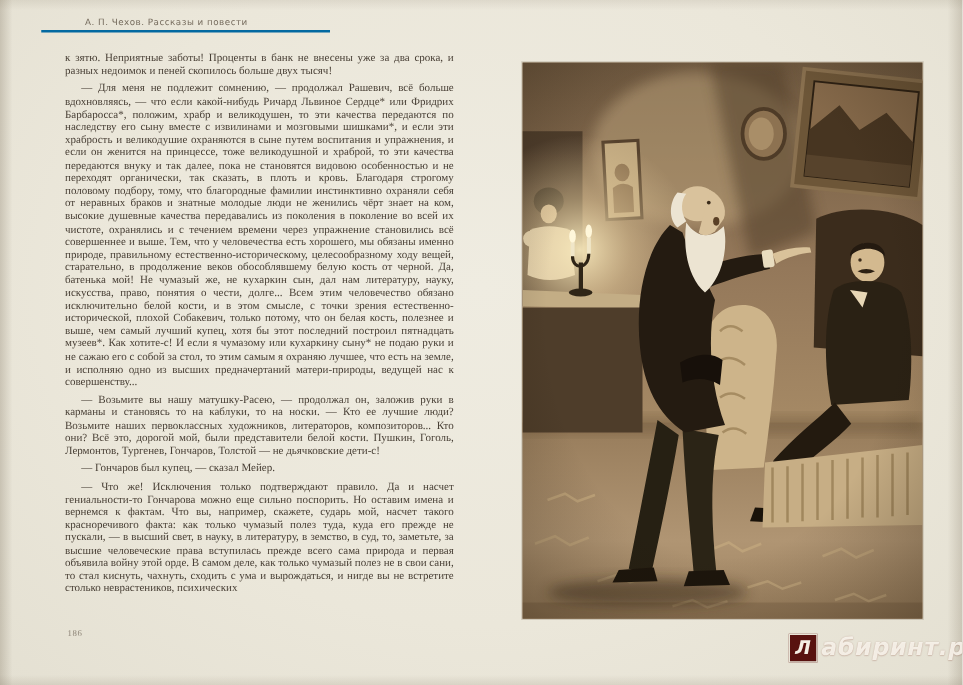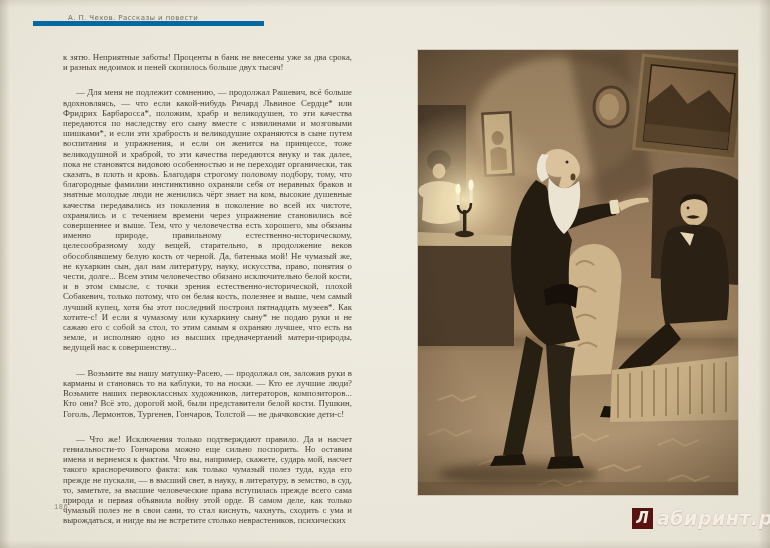--- a/index.html
+++ b/index.html
@@ -12,35 +12,35 @@
                       rgba(120,108,88,0) 540px, rgba(120,108,88,.15) 548px),
       radial-gradient(ellipse at 50% 42%, #efecE1 0%, #ebe7da 60%, #e4e0d2 100%);
     font-family:"Liberation Serif","DejaVu Serif",serif;
   }
   .spread{position:absolute;inset:0;}
 
   
   .running-header{
     position:absolute;left:33px;top:11px;width:231px;height:15px;
     box-sizing:border-box;padding-left:35px;
-    border-bottom:5px solid #0369a1;
+    border-bottom:2px solid #0369a1;
     font-family:"DejaVu Sans","Liberation Sans",sans-serif;
     font-size:7px;line-height:14px;letter-spacing:.4px;color:#756b5d;
     white-space:nowrap;
   }
   .text-block{
     position:absolute;left:48px;top:37px;width:319px;
     color:#483f35;font-size:8.8px;line-height:10.2px;
     text-align:justify;hyphens:auto;-webkit-hyphens:auto;
   }
-  .text-block p{margin:15px;}
+  .text-block p{margin:4px;}
   .text-block p.indent{text-indent:13px;}
   .page-number{
     position:absolute;left:54px;top:503px;
-    font-family:Liberation Mono, monospace;
+    font-family:Liberation Serif, serif;
     font-size:7px;color:#8d8477;letter-spacing:.5px;
   }
 
   
   .illustration{
     position:absolute;left:418px;top:50px;width:320px;height:445px;
     box-shadow:0 0 0 1px rgba(120,105,85,.25);
     background:#8a7254;
   }
   .illustration svg{display:block;}
@@ -70,20 +70,21 @@
 
 <div class="spread">
 
   <div>
     <div class="running-header">А. П. Чехов. Рассказы и повести</div>
 
     <div class="text-block">
       <p>к зятю. Неприятные заботы! Проценты в банк не внесены уже за два срока, и разных недоимок и пеней скопилось больше двух тысяч!</p>
       <p class="indent">— Для меня не подлежит сомнению, — продолжал Рашевич, всё больше вдохновляясь, — что если какой-нибудь Ричард Львиное Сердце* или Фридрих Барбаросса*, положим, храбр и великодушен, то эти качества передаются по наследству его сыну вместе с извилинами и мозговыми шишками*, и если эти храбрость и великодушие охраняются в сыне путем воспитания и упражнения, и если он женится на принцессе, тоже великодушной и храброй, то эти качества передаются внуку и так далее, пока не становятся видовою особенностью и не переходят органически, так сказать, в плоть и кровь. Благодаря строгому половому подбору, тому, что благородные фамилии инстинктивно охраняли себя от неравных браков и знатные молодые люди не женились чёрт знает на ком, высокие душевные качества передавались из поколения в поколение во всей их чистоте, охранялись и с течением времени через упражнение становились всё совершеннее и выше. Тем, что у человечества есть хорошего, мы обязаны именно природе, правильному естественно-историческому, целесообразному ходу вещей, старательно, в продолжение веков обособлявшему белую кость от черной. Да, батенька мой! Не чумазый же, не кухаркин сын, дал нам литературу, науку, искусства, право, понятия о чести, долге... Всем этим человечество обязано исключительно белой кости, и в этом смысле, с точки зрения естественно-исторической, плохой Собакевич, только потому, что он белая кость, полезнее и выше, чем самый лучший купец, хотя бы этот последний построил пятнадцать музеев*. Как хотите-с! И если я чумазому или кухаркину сыну* не подаю руки и не сажаю его с собой за стол, то этим самым я охраняю лучшее, что есть на земле, и исполняю одно из высших предначертаний матери-природы, ведущей нас к совершенству...</p>
       <p class="indent">— Возьмите вы нашу матушку-Расею, — продолжал он, заложив руки в карманы и становясь то на каблуки, то на носки. — Кто ее лучшие люди? Возьмите наших первоклассных художников, литераторов, композиторов... Кто они? Всё это, дорогой мой, были представители белой кости. Пушкин, Гоголь, Лермонтов, Тургенев, Гончаров, Толстой — не дьячковские дети-с!</p>
+      <p class="indent">— Гончаров был купец, — сказал Мейер.</p>
       <p class="indent">— Что же! Исключения только подтверждают правило. Да и насчет гениальности-то Гончарова можно еще сильно поспорить. Но оставим имена и вернемся к фактам. Что вы, например, скажете, сударь мой, насчет такого красноречивого факта: как только чумазый полез туда, куда его прежде не пускали, — в высший свет, в науку, в литературу, в земство, в суд, то, заметьте, за высшие человеческие права вступилась прежде всего сама природа и первая объявила войну этой орде. В самом деле, как только чумазый полез не в свои сани, то стал киснуть, чахнуть, сходить с ума и вырождаться, и нигде вы не встретите столько неврастеников, психических</p>
     </div>
 
     <div class="page-number">186</div>
   </div>
 
   <div class="illustration" role="img" aria-label="Сепийная иллюстрация: старик с белой бородой стоит и указывает пальцем на молодого человека, сидящего в кресле; слева женщина у стола с горящими свечами, на стене картина и тарелка">
     <svg width="320" height="445" viewBox="0 0 320 445" xmlns="http://www.w3.org/2000/svg">
       <defs>
         <linearGradient id="wallg" x1="0" y1="0" x2="0" y2="1">

